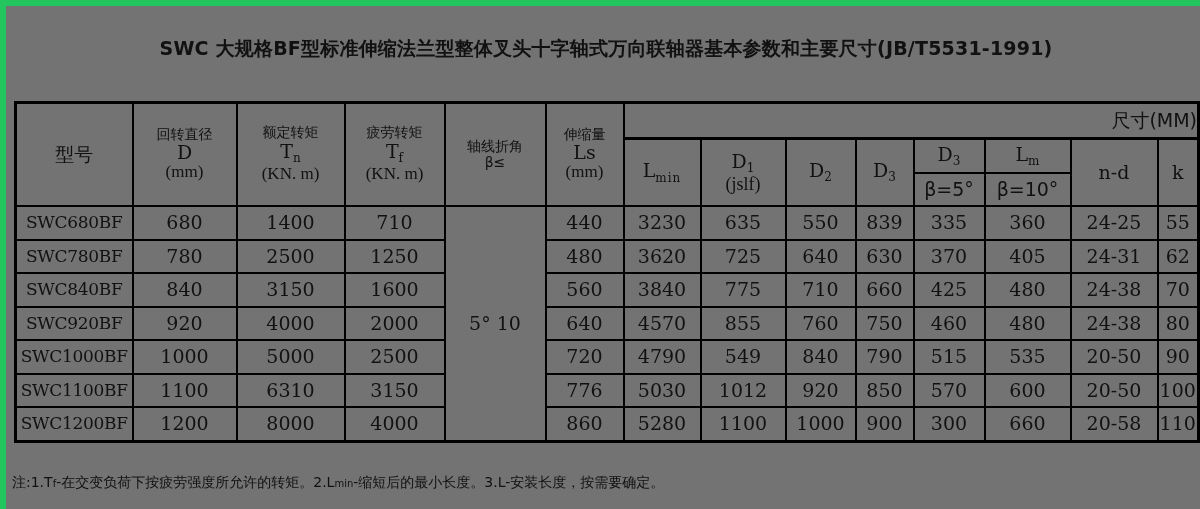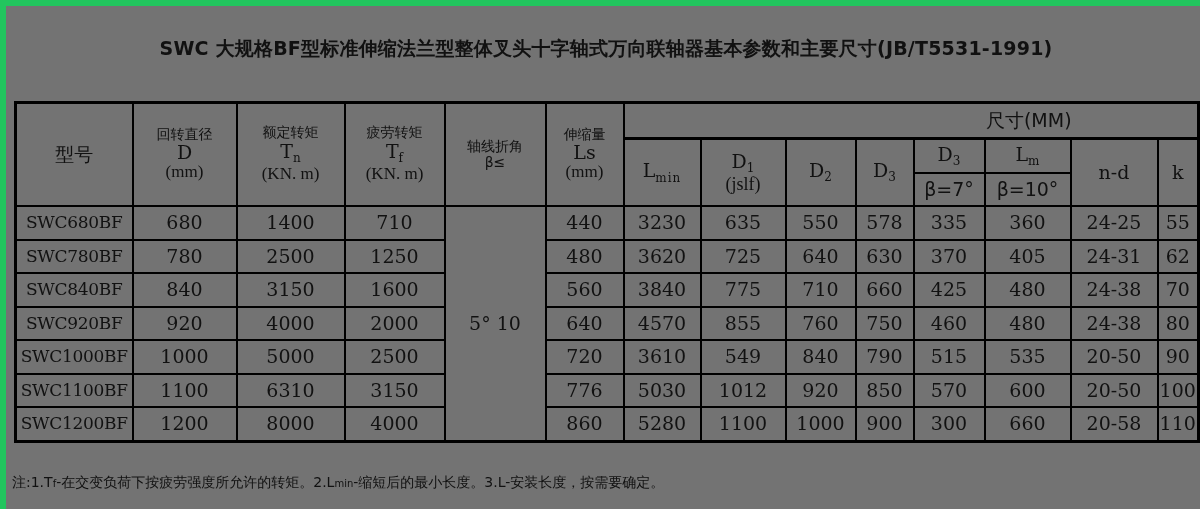--- a/index.html
+++ b/index.html
@@ -17,21 +17,21 @@
     position: absolute; left: 8px; top: 95px;
     border-collapse: collapse; table-layout: fixed;
     font-family: "DejaVu Serif", "Liberation Serif", serif;
     color: #111;
     border: 3px solid #000;
   }
   table.spec td {
     border: 2.5px solid #000; text-align: center; vertical-align: middle;
     padding: 0; font-size: 19px; line-height: 1.1;
   }
-  table.spec td.dimhead { text-align: center; padding-left: 236px; height: 33px; border-bottom-width: 3px; }
+  table.spec td.dimhead { text-align: right; padding-left: 236px; height: 33px; border-bottom-width: 3px; }
   .hsmall { font-size: 17px; font-family: Liberation Serif, serif; }
   sub.s { font-size: 12px; vertical-align: -4px; }
   .lmin { font-size: 12px; vertical-align: -5px; letter-spacing: 1px; }
   .cn { font-family: "DejaVu Sans", "Liberation Sans", sans-serif; font-size: 14px; }
   tr.data td { height: 31.5px; font-size: 19px; }
   tr.data td.model { font-size: 17px; letter-spacing: -0.3px; text-align: center; }
   .beta-sub { font-size: 16px; font-family: "DejaVu Sans", "Liberation Sans", sans-serif; }
   .note {
     position: absolute; left: 6px; top: 468px;
     font-family: "DejaVu Sans", "Liberation Sans", sans-serif;
@@ -98,35 +98,35 @@
         <div style="font-family:Liberation Serif, serif;font-size:18px">(jslf)</div>
       </td>
       <td rowspan="2"><span>D</span><sub class="s">2</sub></td>
       <td rowspan="2"><span>D</span><sub class="s">3</sub></td>
       <td style="height:32px"><span>D</span><sub class="s">3</sub></td>
       <td><span>L</span><sub class="s">m</sub></td>
       <td rowspan="2">n-d</td>
       <td rowspan="2">k</td>
     </tr>
     <tr>
-      <td style="height:31px" class="beta-sub">β=7°</td>
+      <td style="height:31px" class="beta-sub">β=5°</td>
       <td class="beta-sub">β=10°</td>
     </tr>
 
     <tr class="data">
       <td class="model">SWC680BF</td>
       <td>680</td>
       <td>1400</td>
       <td>710</td>
       <td rowspan="7">5° 10</td>
       <td>440</td>
       <td>3230</td>
       <td>635</td>
       <td>550</td>
-      <td>578</td>
+      <td>839</td>
       <td>335</td>
       <td>360</td>
       <td>24-25</td>
       <td>55</td>
     </tr>
     <tr class="data">
       <td class="model">SWC780BF</td>
       <td>780</td>
       <td>2500</td>
       <td>1250</td>
@@ -169,21 +169,21 @@
       <td>480</td>
       <td>24-38</td>
       <td>80</td>
     </tr>
     <tr class="data">
       <td class="model">SWC1000BF</td>
       <td>1000</td>
       <td>5000</td>
       <td>2500</td>
       <td>720</td>
-      <td>3610</td>
+      <td>4790</td>
       <td>549</td>
       <td>840</td>
       <td>790</td>
       <td>515</td>
       <td>535</td>
       <td>20-50</td>
       <td>90</td>
     </tr>
     <tr class="data">
       <td class="model">SWC1100BF</td>

